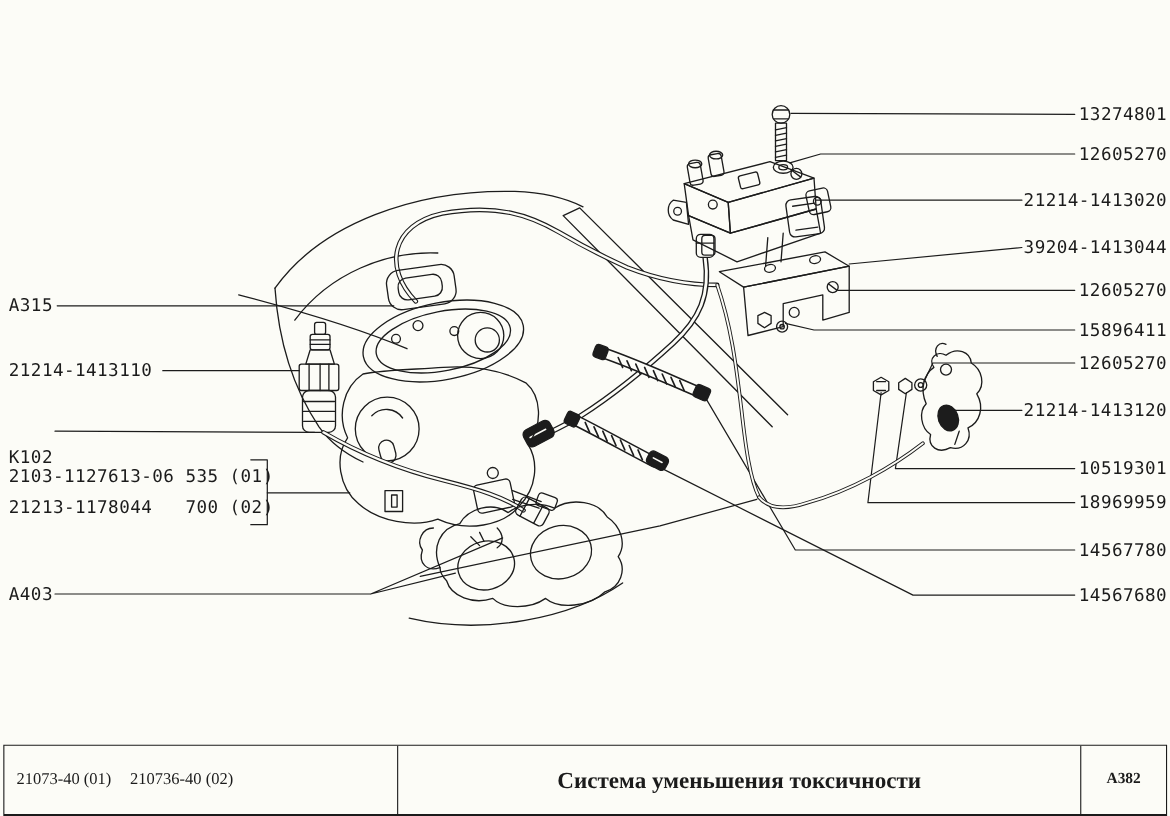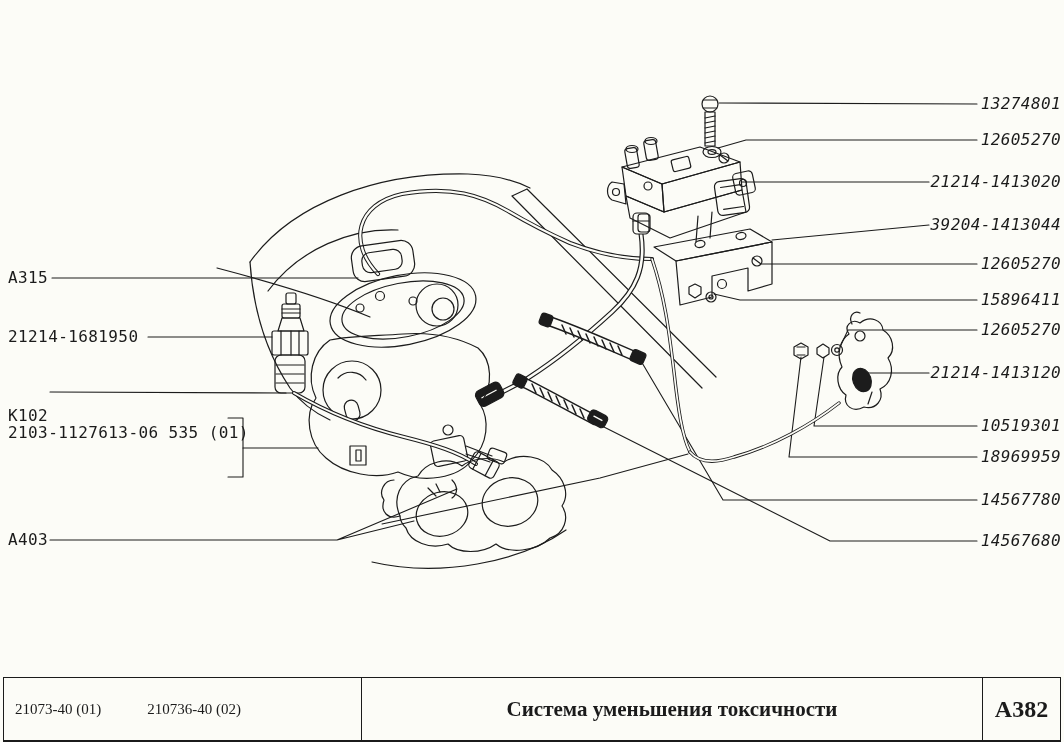--- a/index.html
+++ b/index.html
@@ -1,29 +1,29 @@
 <!DOCTYPE html>
 <html><head>
 <meta charset="utf-8">
 <style>
   html,body{margin:0;padding:0;background:#e8e8e4;}
   #page{position:relative;width:1064px;height:742px;background:#fcfcf7;overflow:hidden;
         font-family:"DejaVu Sans Mono",monospace;color:#1b1b1b;}
   svg{position:absolute;left:0;top:0;}
   .plbl{position:absolute;font-size:16px;letter-spacing:.4px;white-space:pre;line-height:1;
         transform:translateY(-50%);}
-  .r{right:3px;text-align:right;font-style:italic;}
+  .r{right:3px;text-align:right;}
   .footer{position:absolute;left:0;right:0;bottom:0;height:65px;box-sizing:border-box;
           border-top:1.6px solid #1b1b1b;border-bottom:2px solid #1b1b1b;
           margin:0 3px;border-left:1.6px solid #1b1b1b;border-right:1.6px solid #1b1b1b;
           display:flex;font-family:"Liberation Serif",serif;}
   .fcell{display:flex;align-items:center;}
-  .fc-left{width:346px;border-right:1.6px solid #1b1b1b;padding-left:11px;gap:46px;font-size:15px;}
+  .fc-left{width:346px;border-right:1.6px solid #1b1b1b;padding-left:11px;gap:17px;font-size:15px;}
   .fc-mid{flex:1;justify-content:center;font-weight:bold;font-size:21px;}
-  .fc-right{width:77px;justify-content:center;font-weight:bold;font-size:24px;
+  .fc-right{width:77px;justify-content:center;font-weight:bold;font-size:14px;
             border-left:1.6px solid #1b1b1b;}
 </style>
 </head>
 <body>
 
 <div id="page">
 
   <svg width="1064" height="742" viewBox="0 0 1064 742">
     <g stroke="#1c1c1c" stroke-width="1.2" fill="none" stroke-linecap="round" stroke-linejoin="round">
 
@@ -221,23 +221,24 @@
         <ellipse cx="510" cy="502" rx="28" ry="24" transform="rotate(-15 510 502)"></ellipse>
         <path d="M 428,488 L 436,496 M 436,484 L 440,492"></path>
         <path d="M 452,480 C 458,486 458,494 452,498"></path>
         <path d="M 400,516 C 388,520 380,512 384,500 C 378,492 384,480 394,480"></path>
         <path d="M 372,562 C 440,578 520,562 566,530"></path>
       </g>
     </g>
   </svg>
 
   <div class="plbl" style="left:8px;top:278px">A315</div>
-  <div class="plbl" style="left:8px;top:337px">21214-1681950</div>
+  <div class="plbl" style="left:8px;top:337px">21214-1413110</div>
   <div class="plbl" style="left:8px;top:416px">K102</div>
   <div class="plbl" style="left:8px;top:433px">2103-1127613-06 535 (01)</div>
+  <div class="plbl" style="left:8px;top:461px">21213-1178044   700 (02)</div>
   <div class="plbl" style="left:8px;top:540px">A403</div>
 
   <div class="plbl r" style="top:104px">13274801</div>
   <div class="plbl r" style="top:140px">12605270</div>
   <div class="plbl r" style="top:182px">21214-1413020</div>
   <div class="plbl r" style="top:225px">39204-1413044</div>
   <div class="plbl r" style="top:264px">12605270</div>
   <div class="plbl r" style="top:300px">15896411</div>
   <div class="plbl r" style="top:330px">12605270</div>
   <div class="plbl r" style="top:373px">21214-1413120</div>

